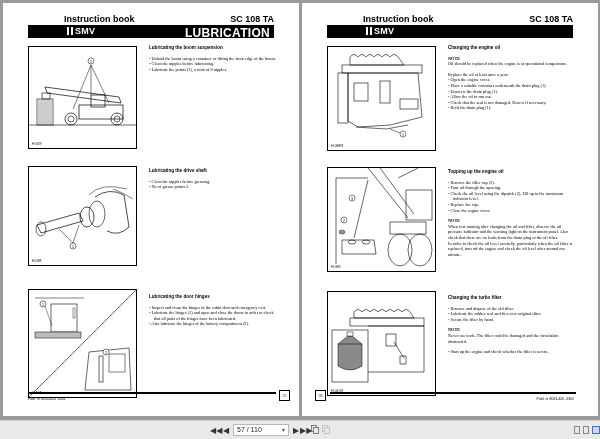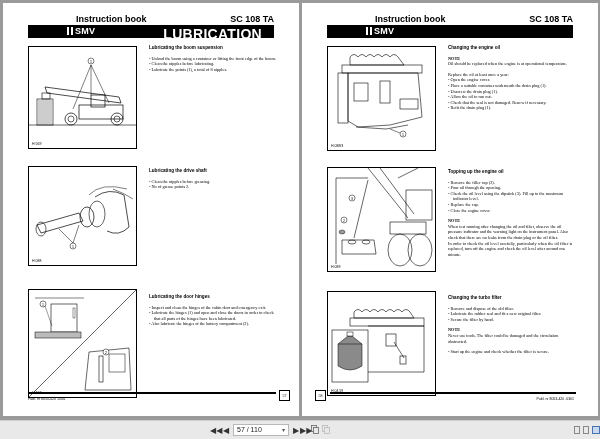--- a/index.html
+++ b/index.html
@@ -2,26 +2,26 @@
 <html><head>
 <meta charset="utf-8">
 <style>
   * { box-sizing: border-box; margin: 0; padding: 0; }
   html, body { width: 600px; height: 439px; overflow: hidden; background: #8e8e8e; font-family: "Liberation Serif", serif; }
   .viewer { position: absolute; left: 0; top: 0; width: 600px; height: 439px; background: #9a9a9a; }
   .page { position: absolute; top: 3px; width: 296px; height: 413px; background: #fff; }
   .page.left { left: 3px; }
   .page.right { left: 302px; }
   .hdr-top { position: absolute; top: 11px; left: 25px; right: 25px; height: 12px; font-family: "Liberation Sans", sans-serif; font-weight: bold; font-size: 9px; color: #000; }
-  .hdr-top .l { position: absolute; left: 12px; top: 0; padding-left: 36px; }
+  .hdr-top .l { position: absolute; left: 0; top: 0; padding-left: 36px; }
   .hdr-top .r { position: absolute; right: 0; top: 0; text-align: center; }
   .bar { position: absolute; top: 22px; left: 25px; right: 25px; height: 13px; background: #000; color: #fff; font-family: "Liberation Sans", sans-serif; font-weight: bold; }
   .bar .logo { position: absolute; left: 3px; top: 1px; font-size: 9px; letter-spacing: 0.3px; padding-left: 36px; }
   .bar .logo .mk { display: inline-block; width: 6px; height: 8px; border-left: 2px solid #fff; border-right: 2px solid #fff; margin-right: 2px; vertical-align: -1px; }
-  .bar .title { position: absolute; right: 12px; top: 1px; font-size: 14px; letter-spacing: 0.3px; }
+  .bar .title { position: absolute; right: 4px; top: 1px; font-size: 12px; letter-spacing: 0.3px; }
   .fig { position: absolute; left: 25px; width: 109px; border: 1px solid #000; background: #fff; overflow: hidden; }
   .fig .code { position: absolute; left: 3px; bottom: 2px; font-size: 3.5px; font-family: "Liberation Sans", sans-serif; color: #000; }
   .sec { position: absolute; left: 146px; width: 128px; font-size: 4.3px; line-height: 5.6px; color: #000; }
   .sec h3 { font-family: "Liberation Sans", sans-serif; font-size: 4.6px; font-weight: bold; margin-bottom: 5px; }
   .sec ul { list-style: none; }
   .sec li { padding-left: 5px; text-indent: -5px; }
   .sec li::before { content: "- "; }
   .sec .note { font-weight: bold; margin-top: 5px; }
   .sec p { margin: 0; }
   .sec .gap { height: 5px; }

